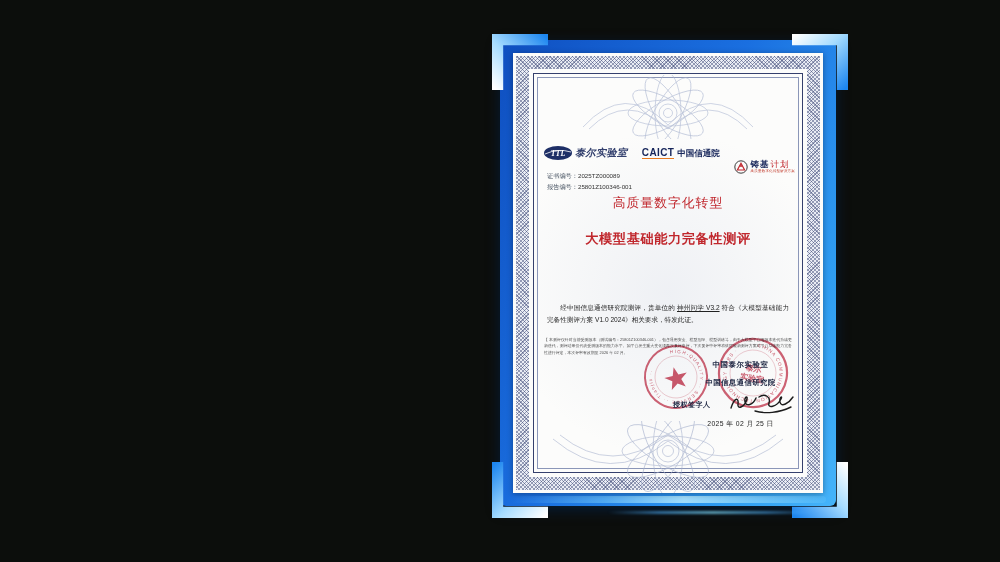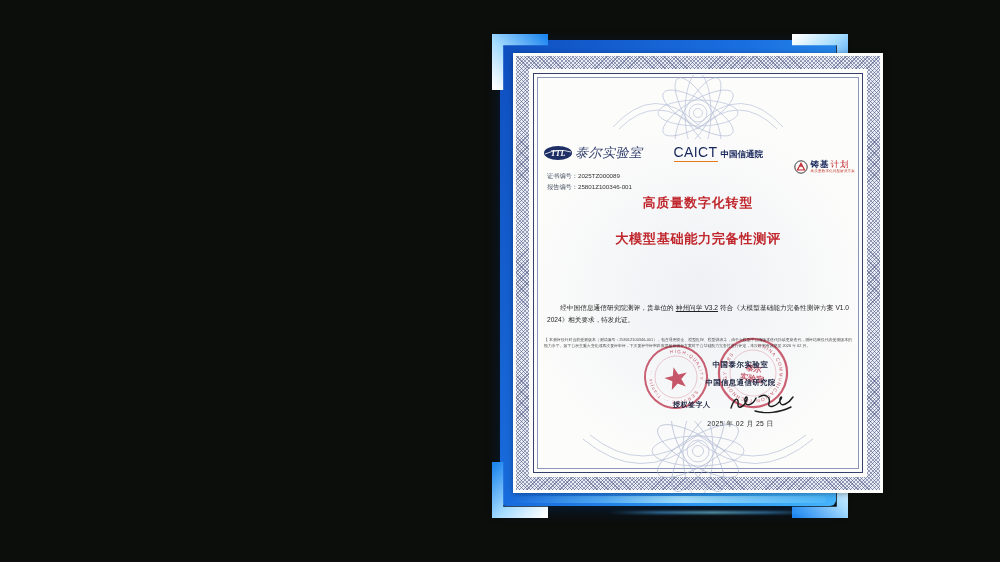--- a/index.html
+++ b/index.html
@@ -18,58 +18,58 @@
     background:linear-gradient(45deg,#ffffff 4%,#a6dcff 45%,#1d86ef 96%);}
   .corner.tl{left:492px;top:34px;}
   .corner.tr{left:792px;top:34px;transform:rotate(90deg);}
   .corner.br{left:792px;top:462px;transform:rotate(180deg);}
   .corner.bl{left:492px;top:462px;transform:rotate(270deg);}
   .reflection{position:absolute;left:608px;top:511px;width:210px;height:3px;border-radius:2px;
     background:linear-gradient(90deg,transparent,rgba(80,180,255,.55),rgba(130,225,255,.65),rgba(80,180,255,.5),transparent);
     filter:blur(1px);}
 
   
-  .cert{position:absolute;left:513px;top:53px;width:363px;height:440px;background:#fcfcfa;
-    box-shadow:0 1px 6px rgba(0,0,0,.35);padding-left:7px;}
+  .cert{position:absolute;left:513px;top:53px;width:310px;height:440px;background:#fcfcfa;
+    box-shadow:0 1px 6px rgba(0,0,0,.35);}
   .band{position:absolute;inset:3px;
     background:
       repeating-linear-gradient(45deg,rgba(52,64,112,.48) 0 .8px,rgba(52,64,112,0) .8px 2.6px),
       repeating-linear-gradient(-45deg,rgba(52,64,112,.48) 0 .8px,rgba(52,64,112,0) .8px 2.6px),
       #e9ecf4;}
   .band-mask{position:absolute;inset:16px;background:#fcfcfb;
     background-image:radial-gradient(circle at 50% 55%,rgba(168,180,210,.16),rgba(168,180,210,0) 62%);}
   .rule{position:absolute;inset:20px;border:1.6px solid #35406d;}
   .rule2{position:absolute;inset:24px;border:.6px solid #8b96b8;}
   .content{position:absolute;inset:0;}
 
   .orn{position:absolute;left:50%;transform:translateX(-50%);pointer-events:none;}
   .orn.top{top:22px;}
   .orn.bottom{bottom:0px;}
 
   
   .logos{position:absolute;top:86px;left:30px;right:28px;height:28px;display:flex;justify-content:space-between;align-items:center;}
   .logo-ttl{display:flex;align-items:center;gap:2px;}
-  .ttl-cn{font-size:13px;font-weight:normal;font-style:italic;color:#33406e;letter-spacing:.5px;}
+  .ttl-cn{font-size:10px;font-weight:bold;font-style:italic;color:#33406e;letter-spacing:.5px;}
   .logo-caict{display:flex;align-items:baseline;gap:3px;}
-  .caict-abbr{font-size:14px;font-weight:400;color:#16255a;letter-spacing:.4px;border-bottom:1.6px solid #e87a1e;padding-bottom:.5px;}
+  .caict-abbr{font-size:10px;font-weight:700;color:#16255a;letter-spacing:.4px;border-bottom:1.6px solid #e87a1e;padding-bottom:.5px;}
   .caict-cn{font-size:8.5px;font-weight:800;color:#16255a;}
   .logo-zhuji{display:flex;align-items:center;gap:2.5px;margin-top:28px;}
   .zhuji-text{display:flex;flex-direction:column;align-items:flex-start;line-height:1;}
   .zhuji-row{display:flex;align-items:baseline;gap:1px;}
   .zhuji-dark{font-size:8.5px;font-weight:800;color:#16255a;letter-spacing:1px;}
   .zhuji-red{font-size:8.5px;font-weight:400;color:#c0272d;letter-spacing:1px;}
   .zhuji-tag{font-size:3.5px;color:#c0392b;letter-spacing:.2px;margin-top:1.5px;}
 
   
   .meta{position:absolute;top:117px;left:34px;font-size:6.2px;color:#44505f;line-height:11px;}
   .meta b{font-weight:normal;color:#333;}
 
   
   .titles{position:absolute;top:142px;left:0;right:0;text-align:center;color:#c0272d;}
-  .title1{font-size:12.8px;font-weight:bold;letter-spacing:1px;}
+  .title1{font-size:12.8px;font-weight:normal;letter-spacing:1px;}
   .title2{font-size:13.2px;font-weight:bold;letter-spacing:.6px;margin-top:18px;}
 
   
   .info{position:absolute;top:187px;left:0;right:0;text-align:center;font-size:7.3px;color:#222;line-height:12.6px;}
   .info .lbl{font-weight:bold;color:#111;}
 
   
   .statement{position:absolute;top:249px;left:34px;right:34px;font-size:6.6px;line-height:1.78;color:#222;text-align:justify;text-indent:2em;}
   .statement .ul{text-decoration:underline;text-underline-offset:1px;}
 

